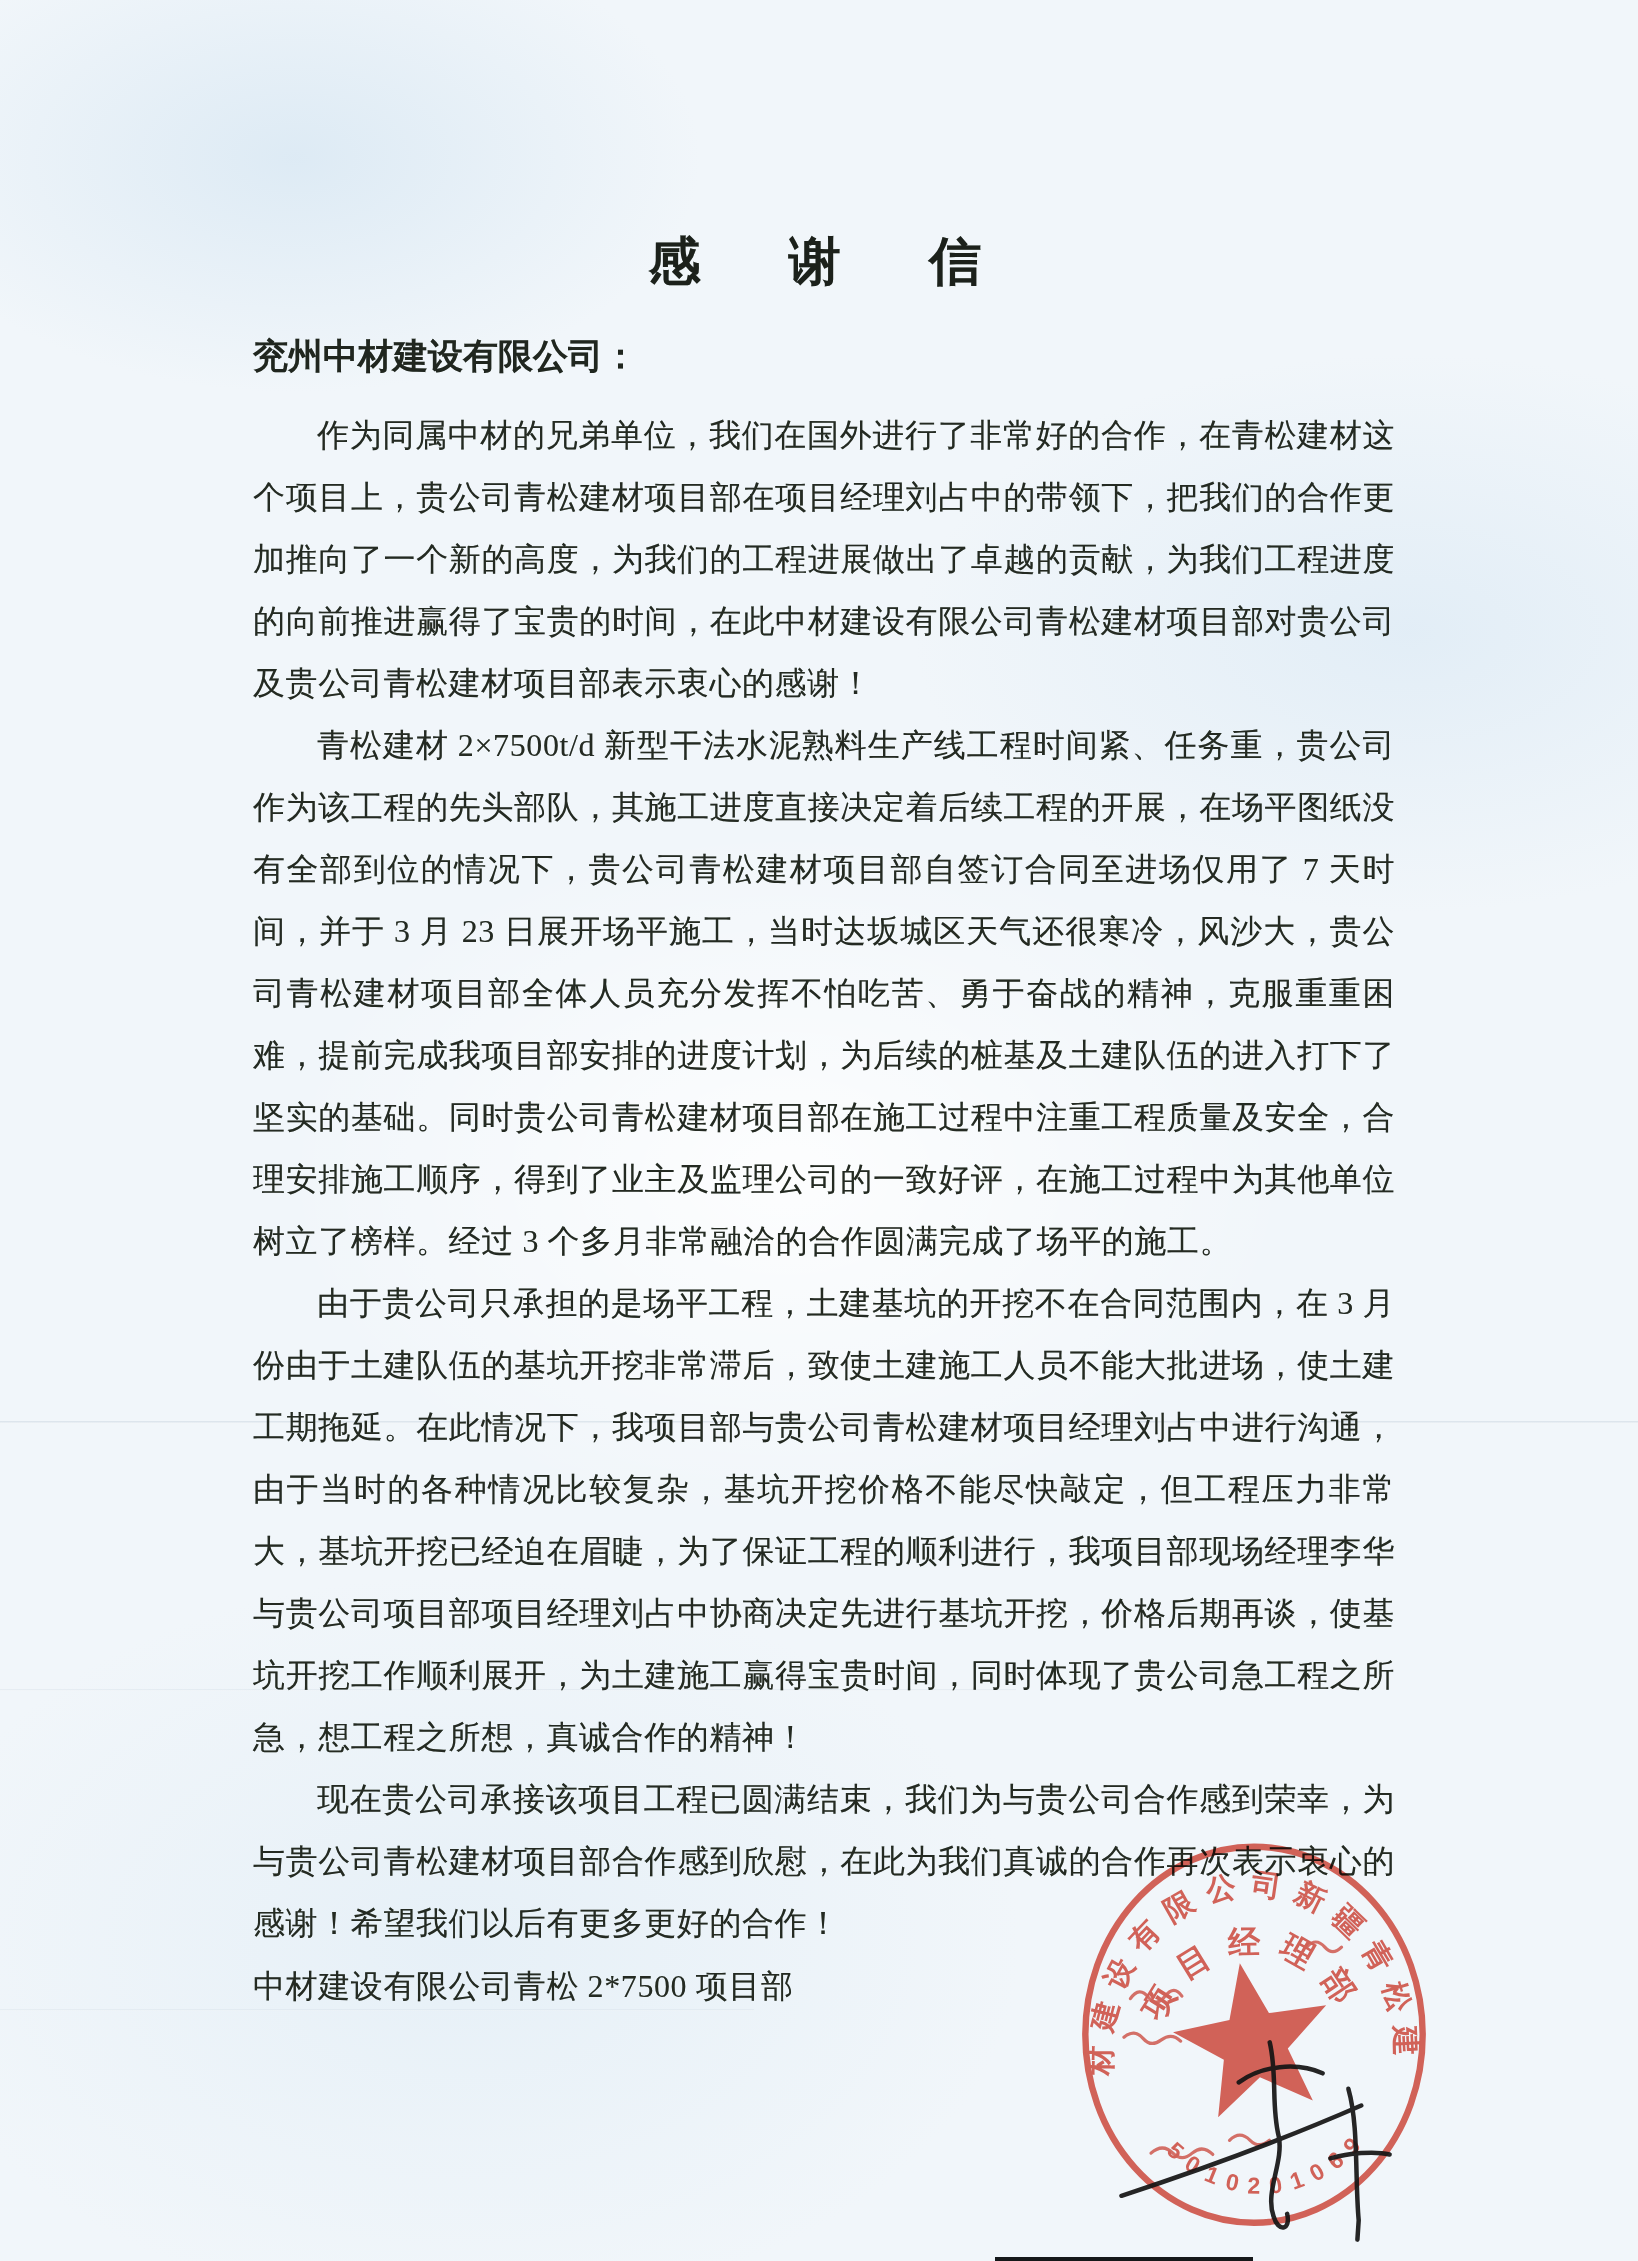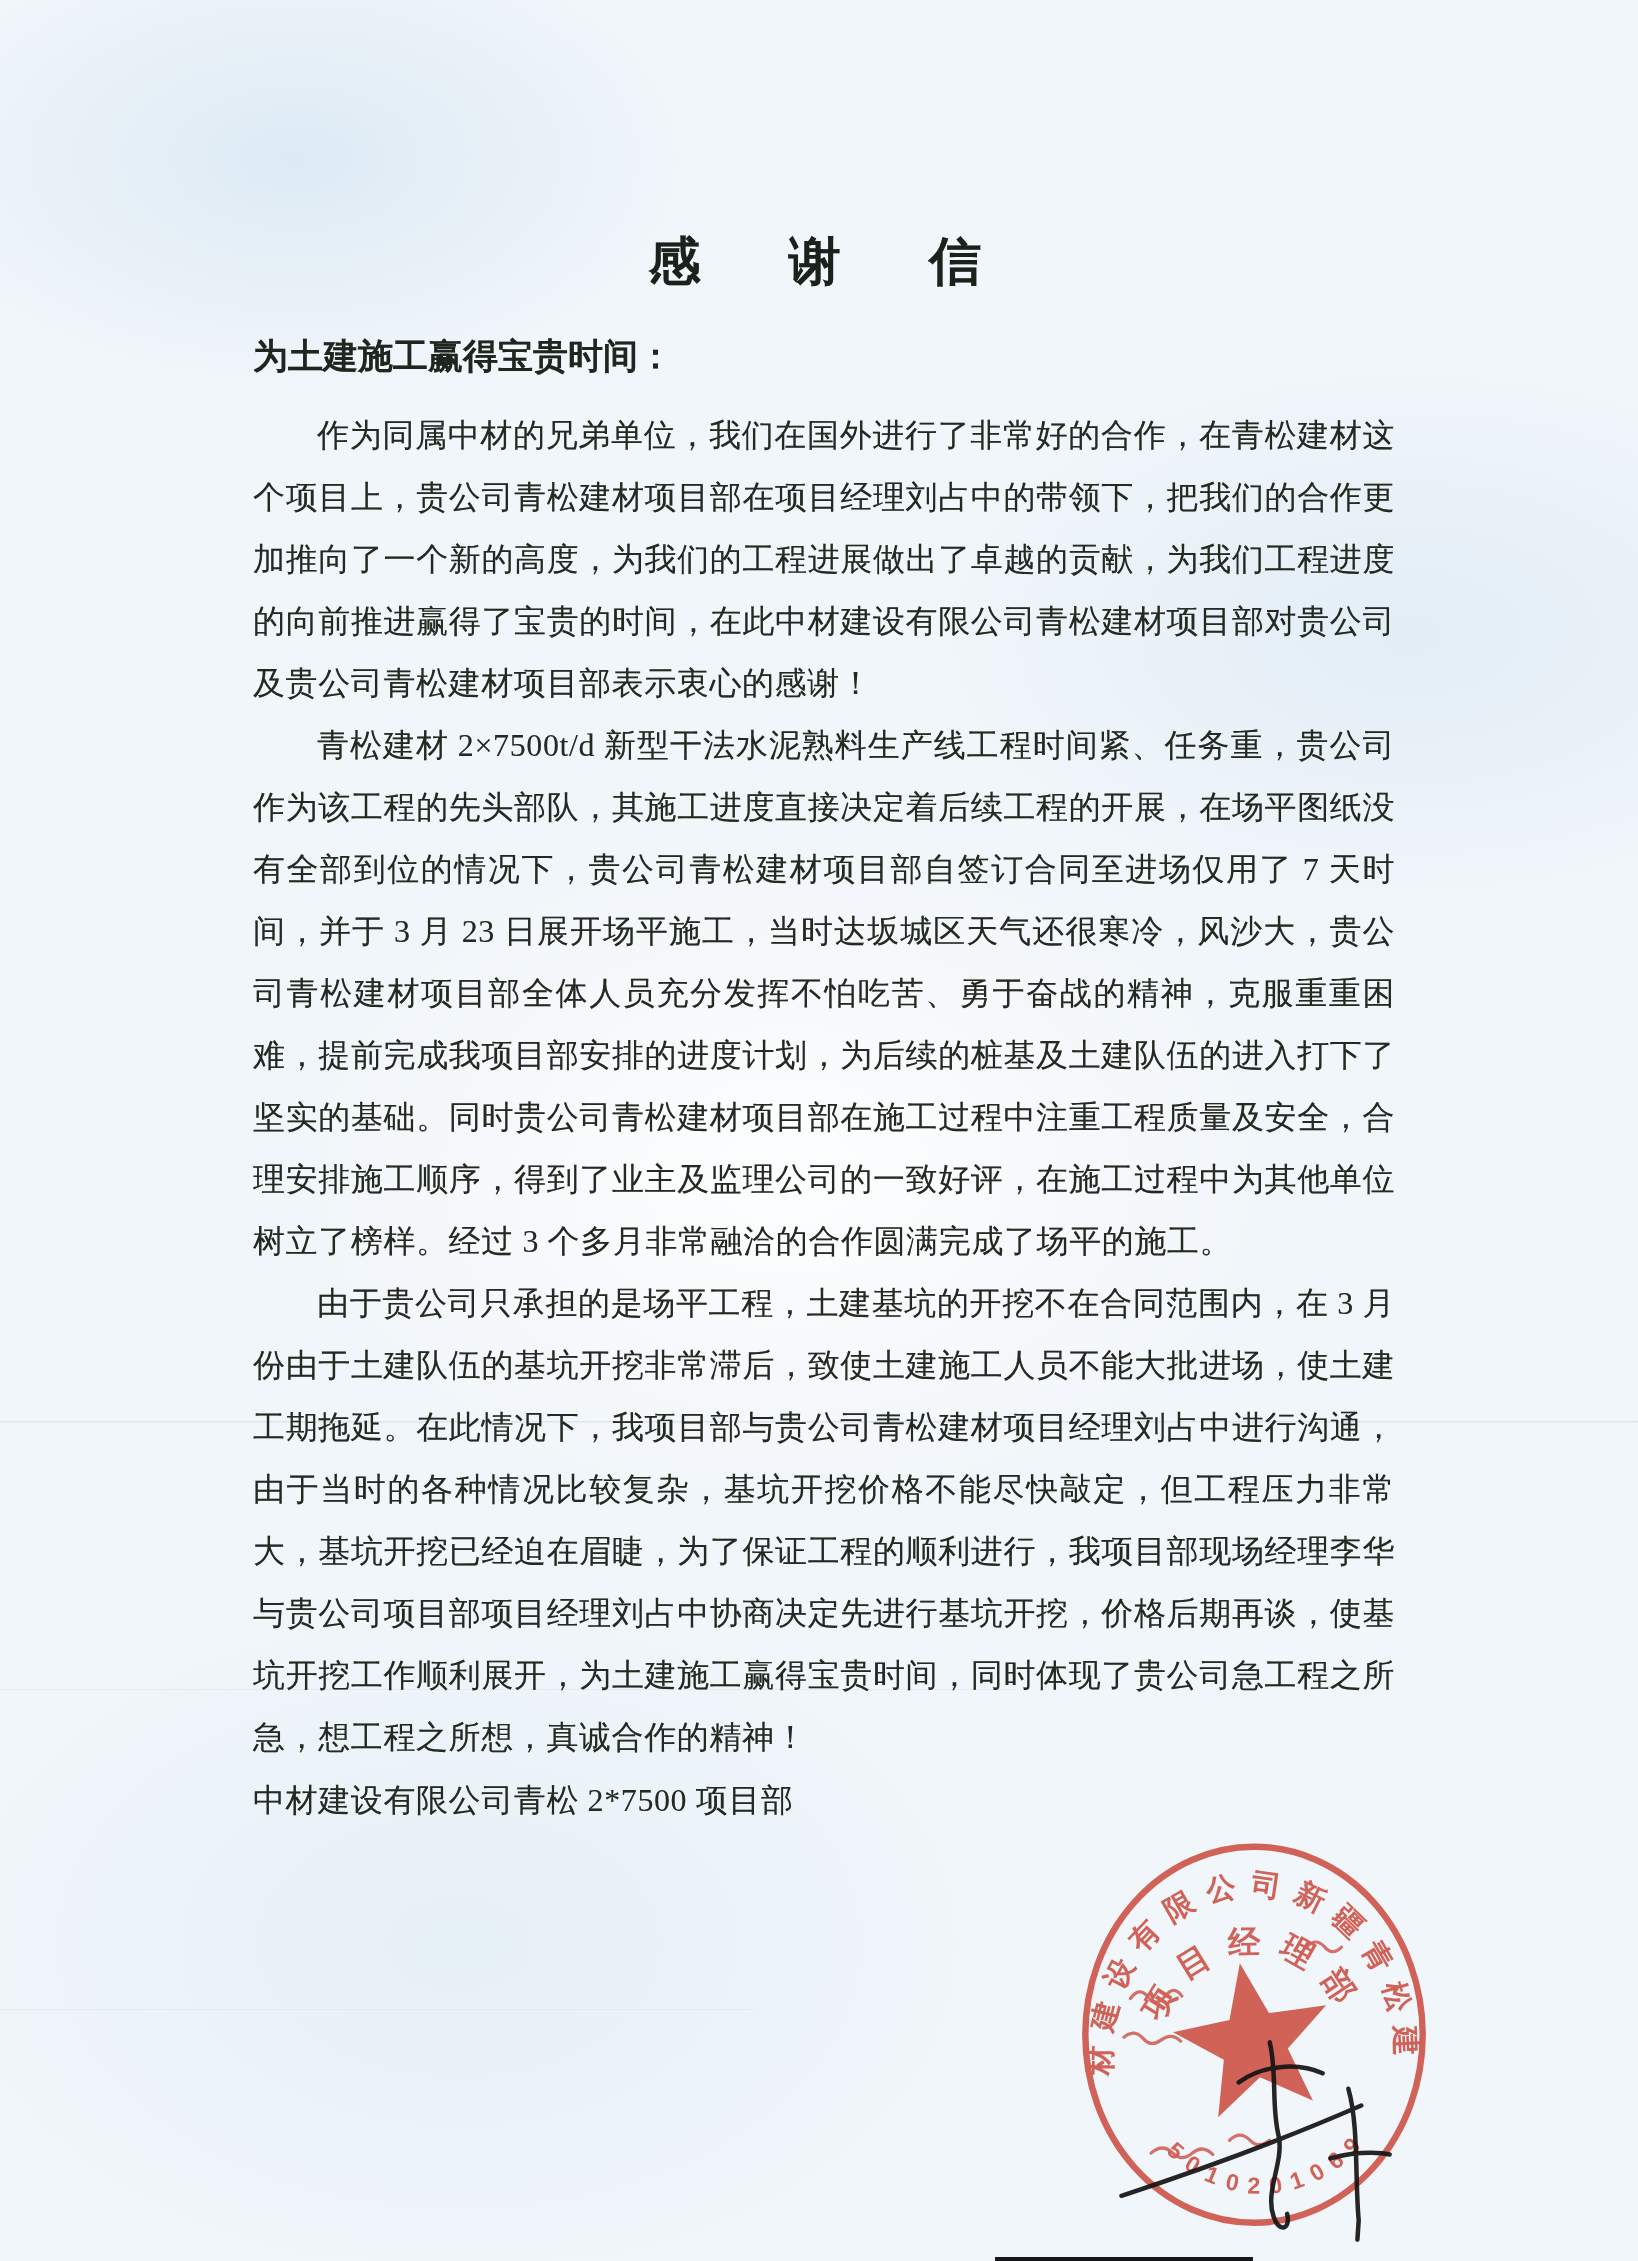--- a/index.html
+++ b/index.html
@@ -62,24 +62,25 @@
 <body>
 
 <div class="page">
 
   <div class="crease crease-1"></div>
   <div class="crease crease-2"></div>
   <div class="crease crease-3"></div>
 
   <div class="content">
     <h1 class="title">感  谢  信</h1>
-    <div class="salutation">为土建施工赢得宝贵时间：</div>
+    <div class="salutation">兖州中材建设有限公司：</div>
     <p class="body">作为同属中材的兄弟单位，我们在国外进行了非常好的合作，在青松建材这个项目上，贵公司青松建材项目部在项目经理刘占中的带领下，把我们的合作更加推向了一个新的高度，为我们的工程进展做出了卓越的贡献，为我们工程进度的向前推进赢得了宝贵的时间，在此中材建设有限公司青松建材项目部对贵公司及贵公司青松建材项目部表示衷心的感谢！</p>
     <p class="body">青松建材 2×7500t/d 新型干法水泥熟料生产线工程时间紧、任务重，贵公司作为该工程的先头部队，其施工进度直接决定着后续工程的开展，在场平图纸没有全部到位的情况下，贵公司青松建材项目部自签订合同至进场仅用了 7 天时间，并于 3 月 23 日展开场平施工，当时达坂城区天气还很寒冷，风沙大，贵公司青松建材项目部全体人员充分发挥不怕吃苦、勇于奋战的精神，克服重重困难，提前完成我项目部安排的进度计划，为后续的桩基及土建队伍的进入打下了坚实的基础。同时贵公司青松建材项目部在施工过程中注重工程质量及安全，合理安排施工顺序，得到了业主及监理公司的一致好评，在施工过程中为其他单位树立了榜样。经过 3 个多月非常融洽的合作圆满完成了场平的施工。</p>
     <p class="body">由于贵公司只承担的是场平工程，土建基坑的开挖不在合同范围内，在 3 月份由于土建队伍的基坑开挖非常滞后，致使土建施工人员不能大批进场，使土建工期拖延。在此情况下，我项目部与贵公司青松建材项目经理刘占中进行沟通，由于当时的各种情况比较复杂，基坑开挖价格不能尽快敲定，但工程压力非常大，基坑开挖已经迫在眉睫，为了保证工程的顺利进行，我项目部现场经理李华与贵公司项目部项目经理刘占中协商决定先进行基坑开挖，价格后期再谈，使基坑开挖工作顺利展开，为土建施工赢得宝贵时间，同时体现了贵公司急工程之所急，想工程之所想，真诚合作的精神！</p>
+    <p class="body">现在贵公司承接该项目工程已圆满结束，我们为与贵公司合作感到荣幸，为与贵公司青松建材项目部合作感到欣慰，在此为我们真诚的合作再次表示衷心的感谢！希望我们以后有更多更好的合作！</p>
     <div class="signoff">中材建设有限公司青松 2*7500 项目部</div>
   </div>
 
   <svg class="stamp" viewBox="0 0 580 640" aria-hidden="true">
     <defs>
       <path id="seal-outer-arc" d="M 72,405 A 222,252 0 1 1 508,395" fill="none"></path>
       <path id="seal-inner-arc" d="M 135,345 A 157,180 0 0 1 445,340" fill="none"></path>
       <path id="seal-number-arc" d="M 118,455 A 222,252 0 0 0 498,430" fill="none"></path>
     </defs>
 

